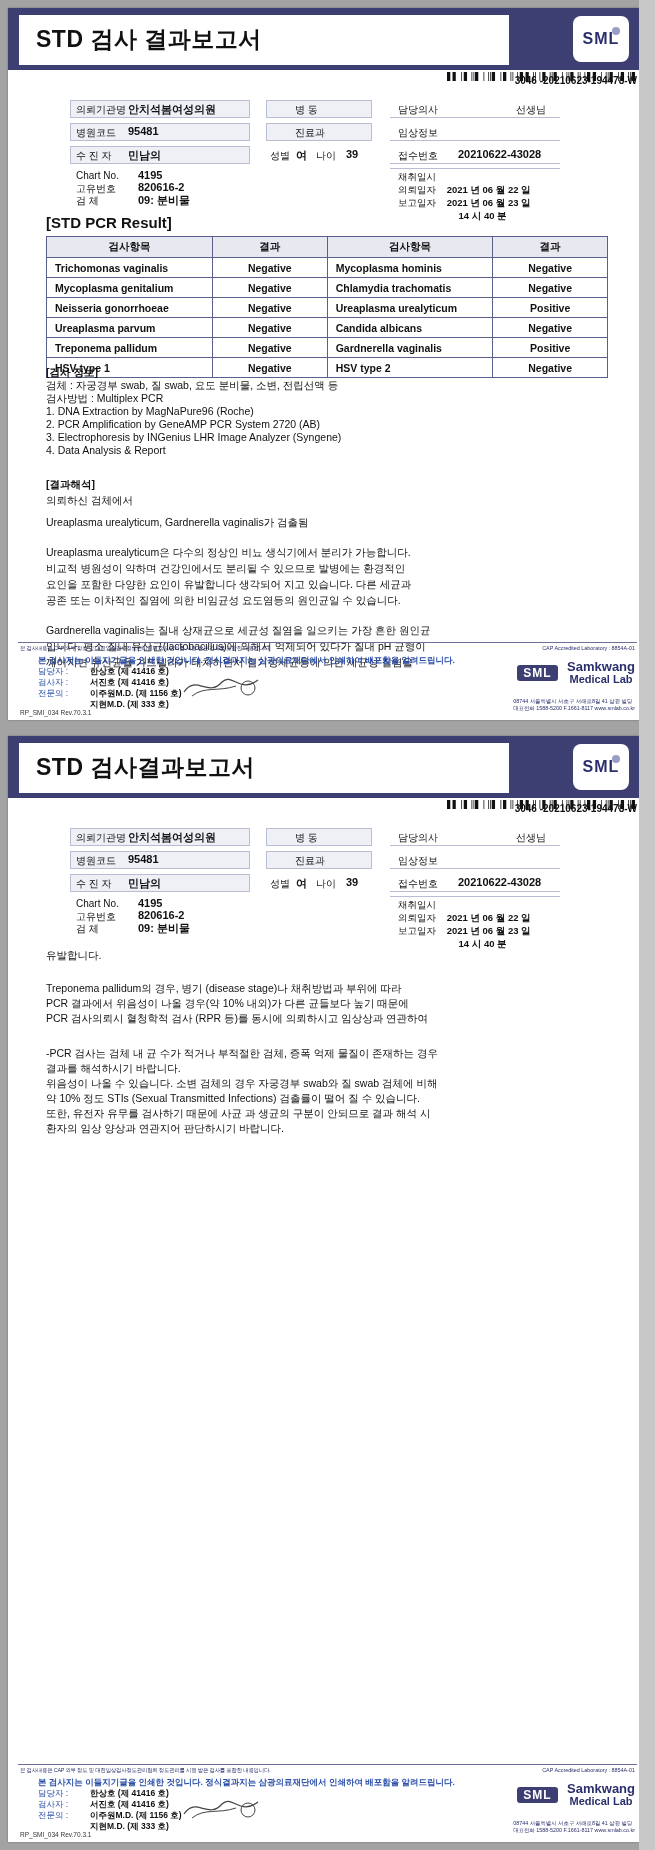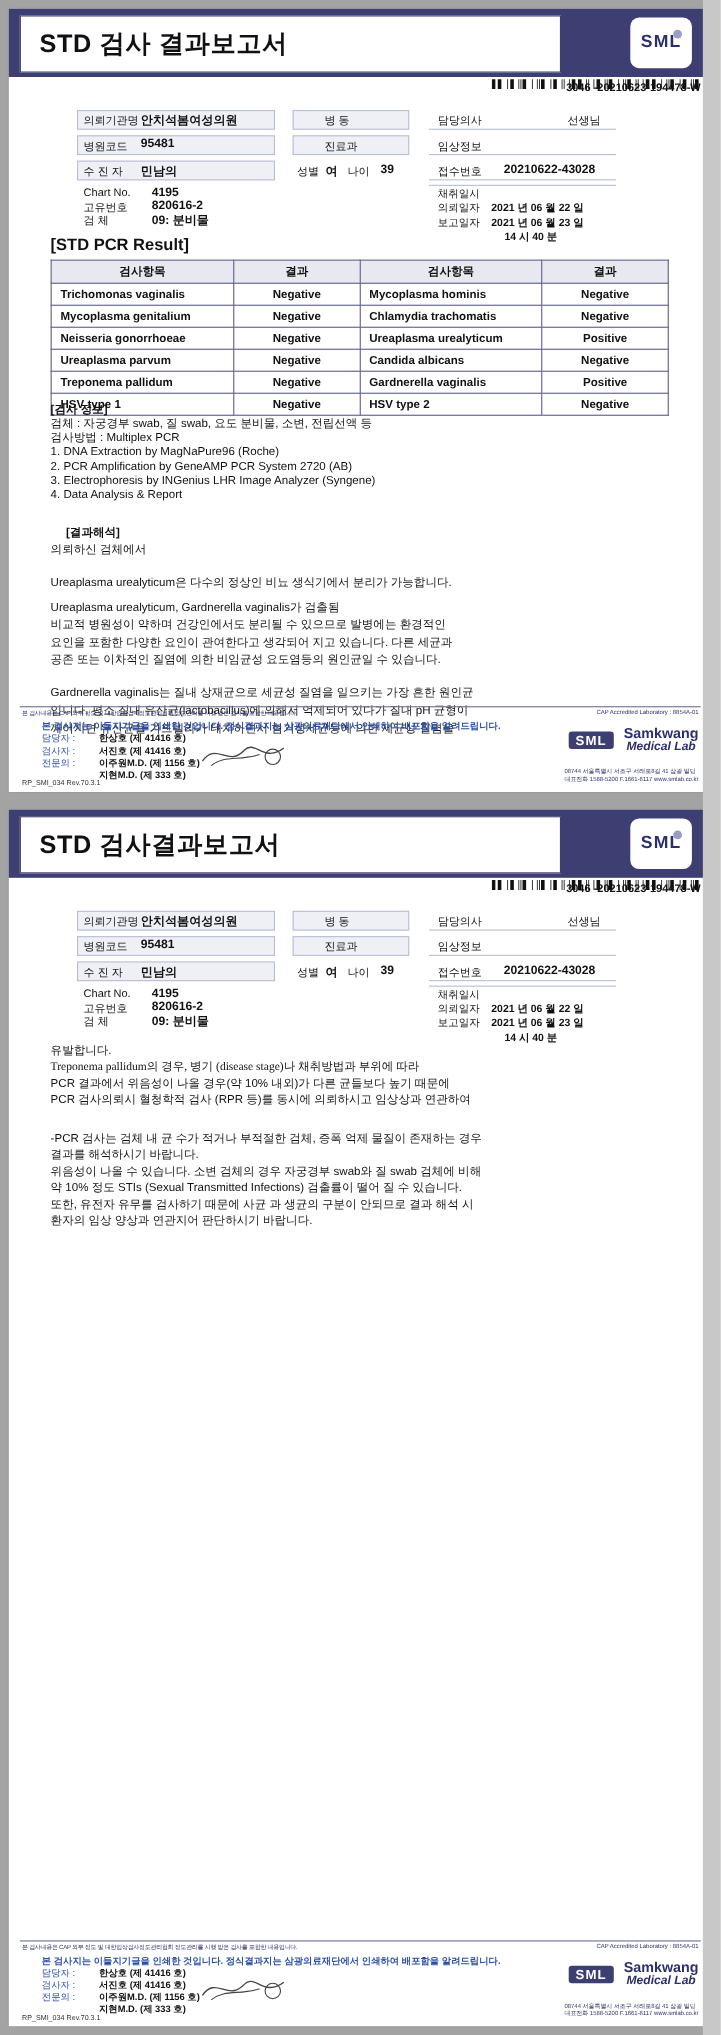--- a/index.html
+++ b/index.html
@@ -102,21 +102,21 @@
     position:absolute;right:12px;top:18px;text-align:right;
   }
   .foot-logo .sml2{
     display:inline-block;background:#3d3f73;color:#fff;font-size:12px;font-weight:bold;
     padding:1px 6px;border-radius:3px;letter-spacing:1px;vertical-align:middle;
   }
   .foot-logo .nm{
     display:inline-block;margin-left:5px;font-size:13px;font-weight:bold;color:#2b2f6b;
     vertical-align:middle;line-height:13px;text-align:center;
   }
-  .foot-logo .nm small{display:block;font-size:11px;font-weight:bold;font-style:italic;}
+  .foot-logo .nm small{display:block;font-size:11px;font-weight:bold;}
   .foot-addr{
     position:absolute;right:12px;bottom:8px;font-size:5.4px;color:#2b2f6b;white-space:nowrap;
   }
   .rp{
     position:absolute;left:12px;bottom:4px;font-size:6.5px;color:#333;
   }
   
   .p2txt{position:absolute;left:38px;font-size:10.5px;color:#111;line-height:15px;}
 </style>
 </head>
@@ -254,26 +254,26 @@
       <div style="font-weight:bold;">[검사 정보]</div>
       <div>검체 : 자궁경부 swab, 질 swab, 요도 분비물, 소변, 전립선액 등</div>
       <div>검사방법 : Multiplex PCR</div>
       <div>1. DNA Extraction by MagNaPure96 (Roche)</div>
       <div>2. PCR Amplification by GeneAMP PCR System 2720 (AB)</div>
       <div>3. Electrophoresis by INGenius LHR Image Analyzer (Syngene)</div>
       <div>4. Data Analysis &amp; Report</div>
     </div>
 
     <div class="block" style="top:468px;line-height:16px;">
-      <div style="font-weight:bold;margin-left:14px;">[결과해석]</div>
+      <div style="font-weight:bold;">[결과해석]</div>
       <div>의뢰하신 검체에서</div>
+      <div style="margin-top:6px;">Ureaplasma urealyticum, Gardnerella vaginalis가 검출됨</div>
       <div style="margin-top:14px;">Ureaplasma urealyticum은 다수의 정상인 비뇨 생식기에서 분리가 가능합니다.</div>
-      <div style="margin-top:6px;">Ureaplasma urealyticum, Gardnerella vaginalis가 검출됨</div>
       <div>비교적 병원성이 약하며 건강인에서도 분리될 수 있으므로 발병에는 환경적인</div>
-      <div>요인을 포함한 다양한 요인이 관여한다고 생각되어 지고 있습니다. 다른 세균과</div>
+      <div>요인을 포함한 다양한 요인이 유발합니다 생각되어 지고 있습니다. 다른 세균과</div>
       <div>공존 또는 이차적인 질염에 의한 비임균성 요도염등의 원인균일 수 있습니다.</div>
       <div style="margin-top:14px;">Gardnerella vaginalis는 질내 상재균으로 세균성 질염을 일으키는 가장 흔한 원인균</div>
       <div>입니다. 평소 질내 유산균(lactobacillus)에 의해서 억제되어 있다가 질내 pH 균형이</div>
       <div>깨어지면 유산균을 가드넬라가 대치하면서 혐기성세균등에 의한 세균성 질염을</div>
     </div>
 
     <div class="footer">
       <div class="foot-rule"></div>
       <div class="foot-micro">본 검사내용은 CAP 외부 정도 및 대한임상검사정도관리협회 정도관리를 시행 받은 검사를 포함한 내용입니다.</div>
       <div class="foot-accr">CAP Accredited Laboratory : 8854A-01</div>
@@ -375,21 +375,21 @@
           <span>보고일자</span>
           <span style="font-weight:bold;margin-left:8px;">2021 년 06 월 23 일</span>
         </div>
         <div style="text-align:right;font-weight:bold;padding-right:24px;">14 시 40 분</div>
       </div>
       <div class="thinline" style="left:382px;top:82px;width:170px;"></div>
     </div>
 
     <div class="p2txt" style="top:212px;">
       <div>유발합니다.</div>
-      <div style="font-family:Liberation Serif, serif;">Treponema pallidum의 경우, 병기 (disease stage)나 채취방법과 부위에 따라</div>
+      <div style="margin-top:18px;">Treponema pallidum의 경우, 병기 (disease stage)나 채취방법과 부위에 따라</div>
       <div>PCR 결과에서 위음성이 나올 경우(약 10% 내외)가 다른 균들보다 높기 때문에</div>
       <div>PCR 검사의뢰시 혈청학적 검사 (RPR 등)를 동시에 의뢰하시고 임상상과 연관하여</div>
       <div style="margin-top:20px;">-PCR 검사는 검체 내 균 수가 적거나 부적절한 검체, 증폭 억제 물질이 존재하는 경우</div>
       <div>결과를 해석하시기 바랍니다.</div>
       <div>위음성이 나올 수 있습니다. 소변 검체의 경우 자궁경부 swab와 질 swab 검체에 비해</div>
       <div>약 10% 정도 STIs (Sexual Transmitted Infections) 검출률이 떨어 질 수 있습니다.</div>
       <div>또한, 유전자 유무를 검사하기 때문에 사균 과 생균의 구분이 안되므로 결과 해석 시</div>
       <div>환자의 임상 양상과 연관지어 판단하시기 바랍니다.</div>
     </div>
 

